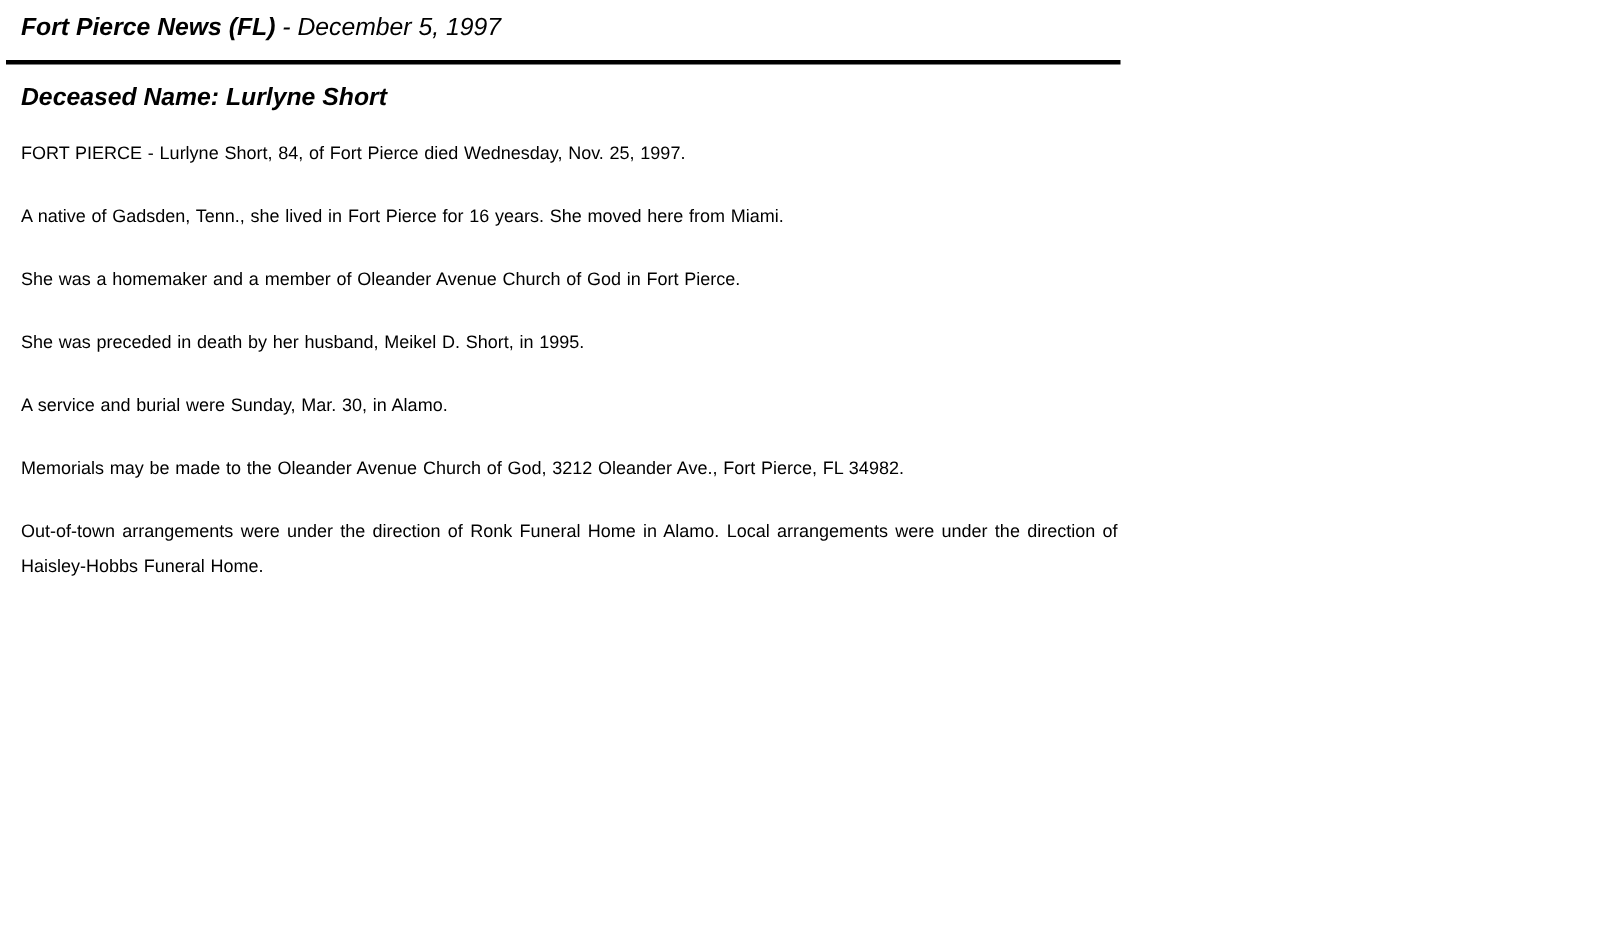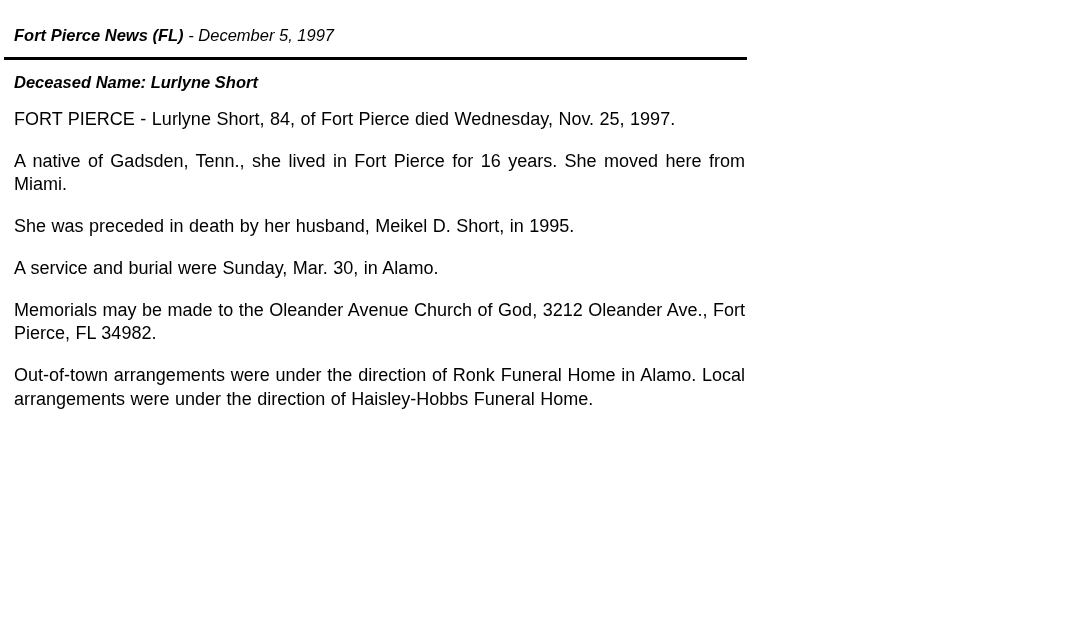--- a/index.html
+++ b/index.html
@@ -11,21 +11,21 @@
   body {
     width: 1077px;
     height: 622px;
     overflow: hidden;
     font-family: "Liberation Sans", "DejaVu Sans", sans-serif;
   }
   .page {
     box-sizing: border-box;
     width: 1077px;
     height: 622px;
-    padding: 26px 0 0 14px;
+    padding: 9px 0 0 14px;
     background: #ffffff;
   }
   .masthead {
     margin: 0;
     font-size: 16.5px;
     line-height: 19px;
     font-style: italic;
     font-weight: normal;
     white-space: nowrap;
   }
@@ -47,21 +47,21 @@
     line-height: 19px;
     font-style: italic;
     font-weight: bold;
   }
   .article {
     margin-top: 16px;
     width: 731px;
   }
   .article p {
     margin: 0 0 18.8px 0;
-    font-size: 18px;
+    font-size: 12px;
     line-height: 23.2px;
     text-align: justify;
     word-spacing: 0.5px;
   }
 </style>
 </head>
 <body>
 
 <div class="page">
   <header>
@@ -69,18 +69,19 @@
       <span class="publication">Fort Pierce News (FL)</span>
       <span class="date">- December 5, 1997</span>
     </h1>
     <div class="rule"></div>
     <h2 class="deceased-heading">Deceased Name: Lurlyne Short</h2>
   </header>
 
   <main class="article">
     <p>FORT PIERCE - Lurlyne Short, 84, of Fort Pierce died Wednesday, Nov. 25, 1997.</p>
     <p>A native of Gadsden, Tenn., she lived in Fort Pierce for 16 years. She moved here from Miami.</p>
+    <p>She was a homemaker and a member of Oleander Avenue Church of God in Fort Pierce.</p>
     <p>She was preceded in death by her husband, Meikel D. Short, in 1995.</p>
     <p>A service and burial were Sunday, Mar. 30, in Alamo.</p>
     <p>Memorials may be made to the Oleander Avenue Church of God, 3212 Oleander Ave., Fort Pierce, FL 34982.</p>
     <p>Out-of-town arrangements were under the direction of Ronk Funeral Home in Alamo. Local arrangements were under the direction of Haisley-Hobbs Funeral Home.</p>
   </main>
 </div>
 
 </body></html>

